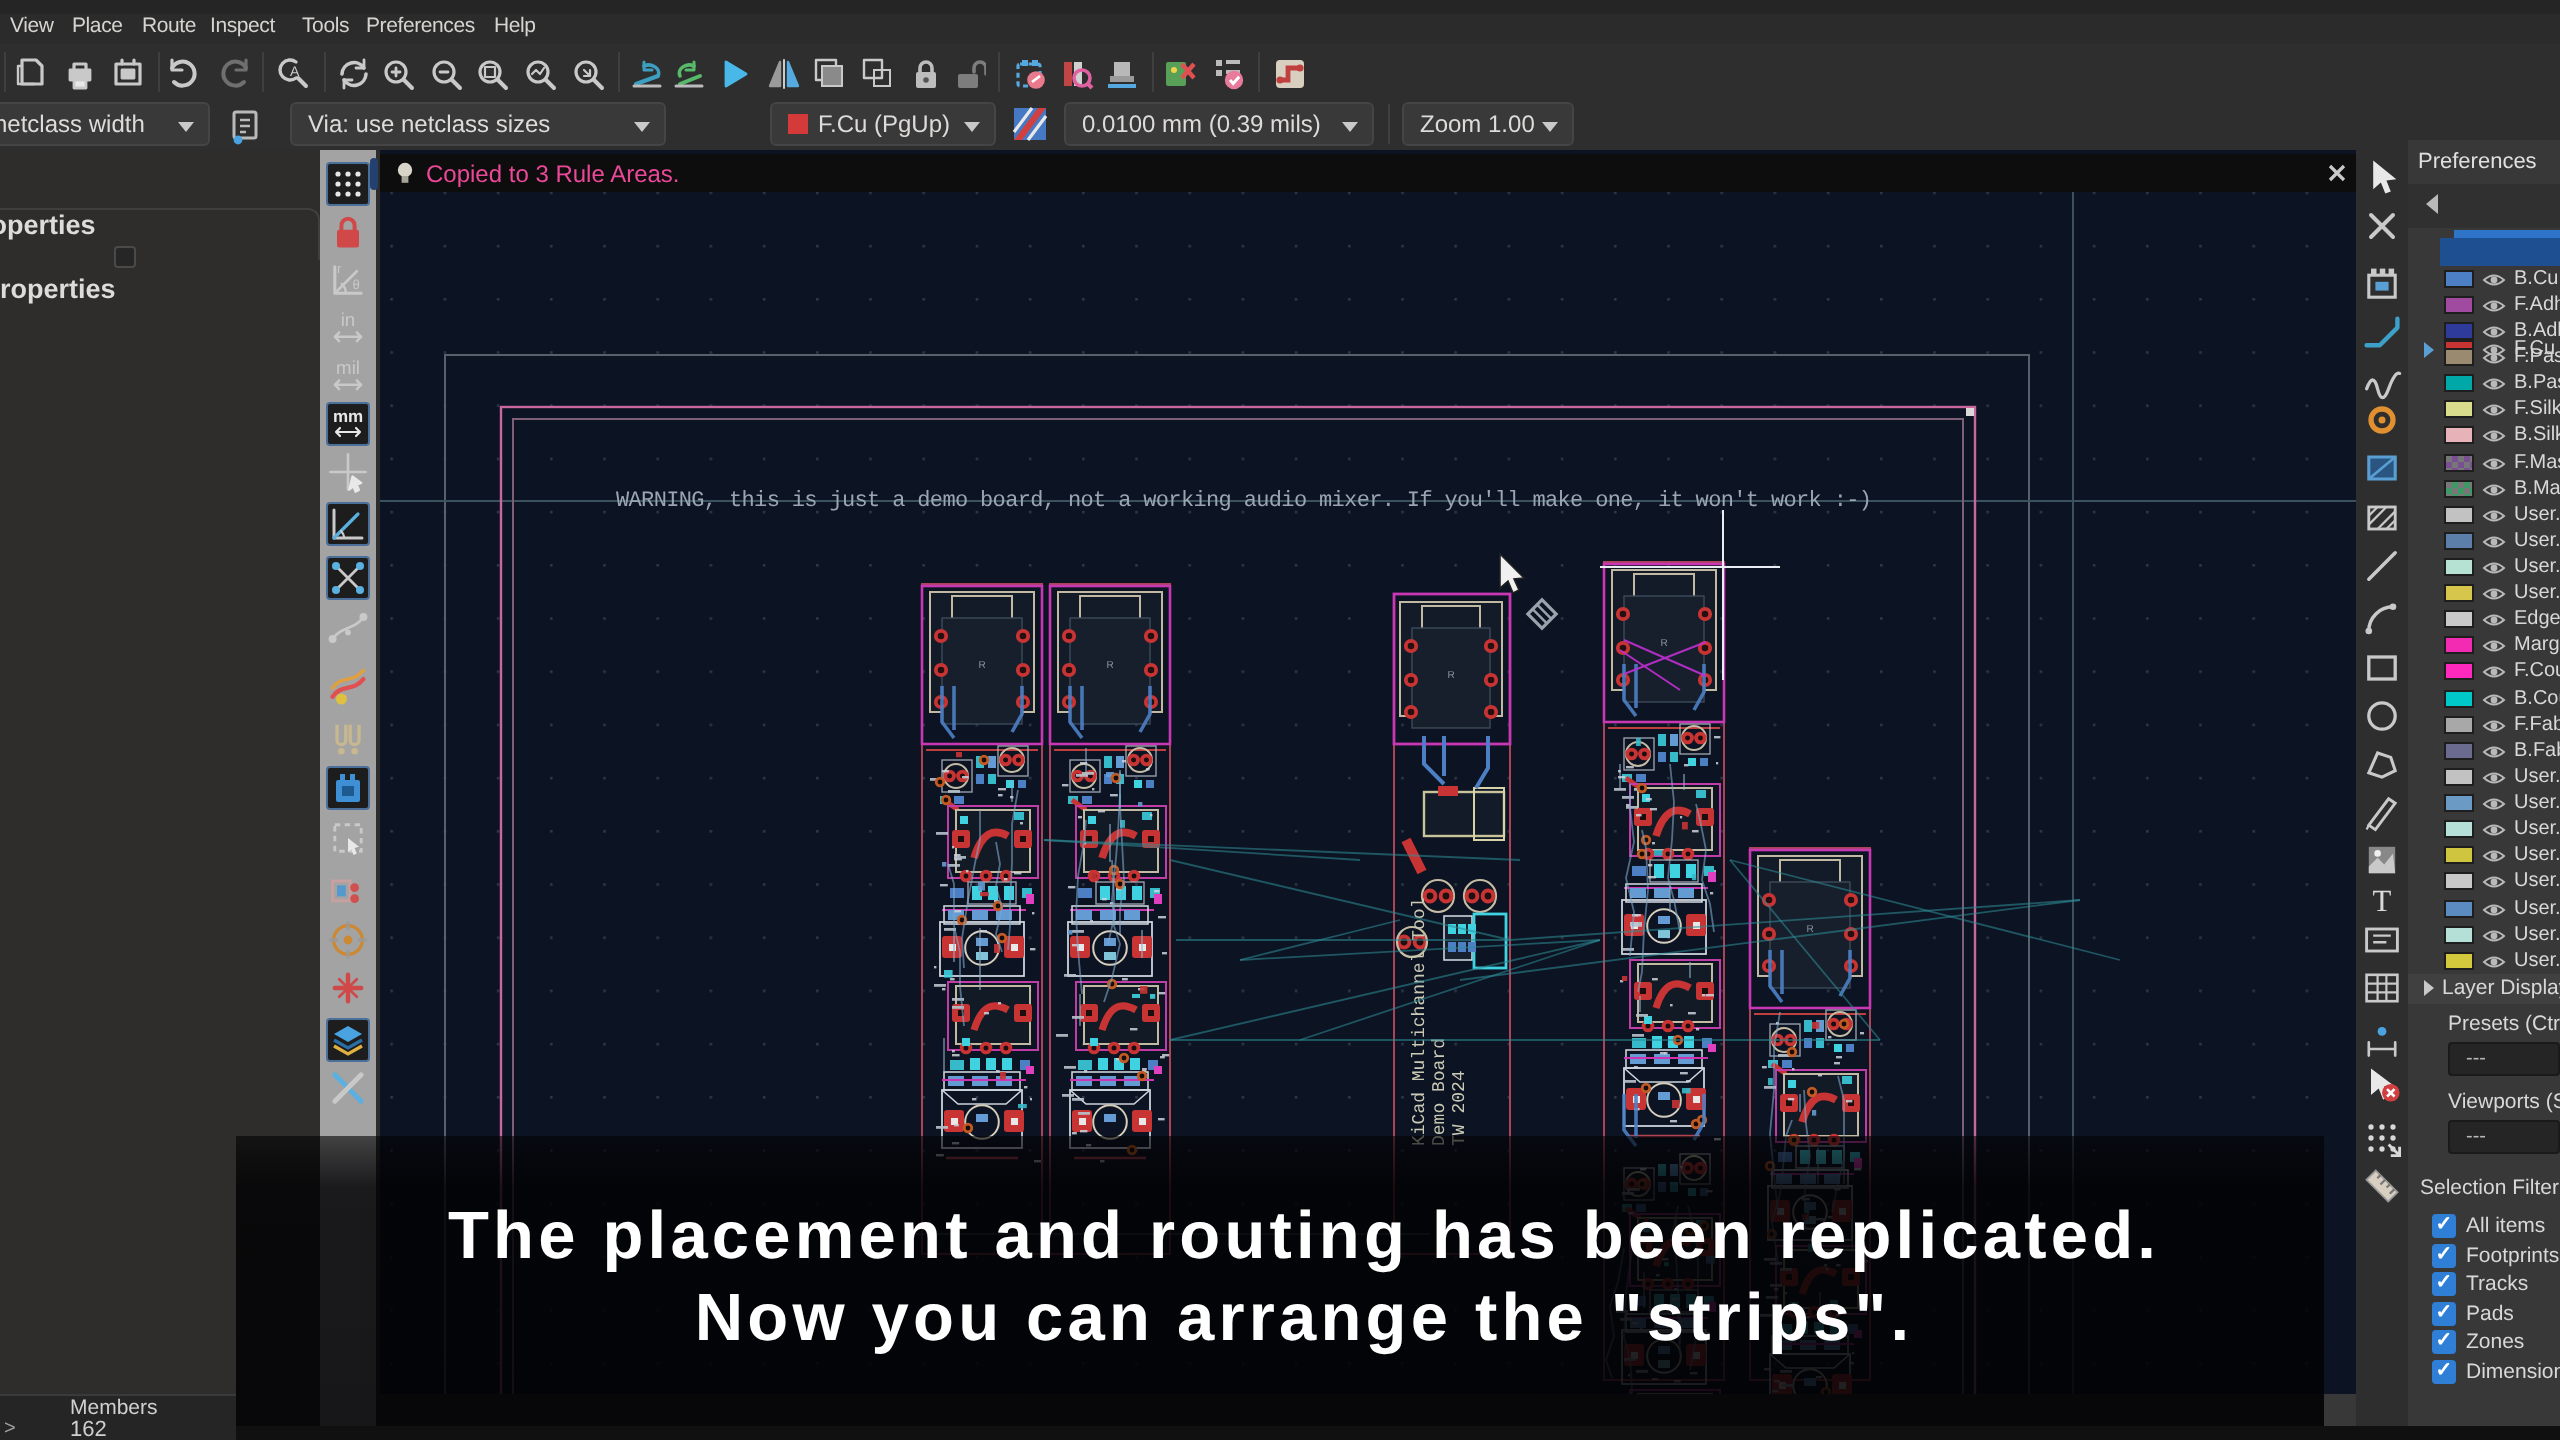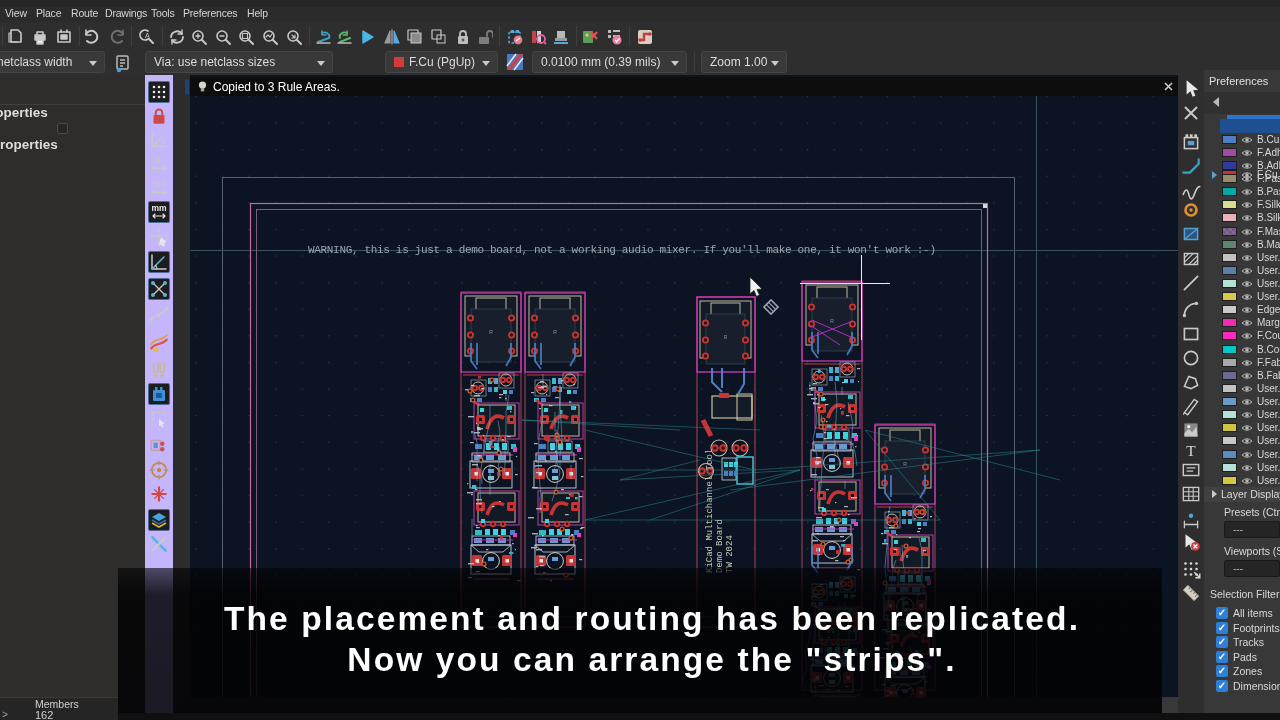--- a/index.html
+++ b/index.html
@@ -19,21 +19,21 @@
 .cb{position:absolute;left:0;top:0;width:12px;height:12px;background:#2f7fd6;border-radius:2px;color:#fff;
   font-size:10px;font-weight:bold;text-align:center;line-height:12px}
 </style></head><body>
 <div id="stage">
 
 <div class="abs" style="left:0;top:0;width:1280px;height:7px;background:#252525"></div>
 <div class="abs" style="left:0;top:7px;width:1280px;height:15px;background:#2b2b2b"></div>
 <div class="abs menu" style="left:5px;top:7px">View</div>
 <div class="abs menu" style="left:36px;top:7px">Place</div>
 <div class="abs menu" style="left:71px;top:7px">Route</div>
-<div class="abs menu" style="left:105px;top:7px">Drawings</div>
+<div class="abs menu" style="left:105px;top:7px">Inspect</div>
 <div class="abs menu" style="left:151px;top:7px">Tools</div>
 <div class="abs menu" style="left:183px;top:7px">Preferences</div>
 <div class="abs menu" style="left:247px;top:7px">Help</div>
 <div class="abs" style="left:0;top:22px;width:1280px;height:28px;background:#2e2e2e"></div>
 <svg class="abs" style="left:6px;top:28px" width="18" height="18" viewBox="0 0 18 18">
       <path d="M5,2 h7 l3,3 v9 h-10 z" stroke="#c9c9c9" stroke-width="1.6" fill="none" stroke-linecap="round" stroke-linejoin="round"></path>
       <path d="M3,5 h2 M3,5 v9 h8" stroke="#c9c9c9" stroke-width="1.2" fill="none" stroke-linecap="round" stroke-linejoin="round"></path>
     </svg>
 <svg class="abs" style="left:31px;top:28px" width="18" height="18" viewBox="0 0 18 18">
       <path d="M4,7 h10 v5 h-10 z" stroke="#c9c9c9" stroke-width="1.4" fill="#c9c9c9" stroke-linecap="round" stroke-linejoin="round"></path>
@@ -188,21 +188,21 @@
 <div class="dd" style="left:701px;top:51px;width:86px">Zoom 1.00<span class="ar"></span></div>
 <div class="abs" style="left:0;top:75px;width:162px;height:645px;background:#2e2d2b"></div>
 <div class="abs" style="left:-10px;top:104px;width:170px;height:26px;border-top:1px solid #403f3d;border-right:1px solid #403f3d;border-radius:0 6px 0 0"></div>
 <div class="abs" style="left:-19px;top:105px;color:#dedcd8;font-weight:bold;font-size:13.5px">Properties</div>
 <div class="abs" style="left:57px;top:123px;width:11px;height:11px;background:#262626;border:1px solid #4a4a4a;border-radius:2px"></div>
 <div class="abs" style="left:-9px;top:137px;color:#dedcd8;font-weight:bold;font-size:13.5px">Properties</div>
 <div class="abs" style="left:0;top:697px;width:118px;height:23px;background:#262525;border-top:1px solid #3a3a3a"></div>
 <div class="abs" style="left:35px;top:698px;color:#d0d0d0;font-size:10.5px">Members</div>
 <div class="abs" style="left:35px;top:709px;color:#d0d0d0;font-size:11px">162</div>
 <div class="abs" style="left:2px;top:709px;color:#a0a0a0;font-size:10px">&gt;</div>
-<div class="abs ltool" style="left:145px;top:75px;width:28px;height:645px;background:#c4b5fd">
+<div class="abs ltool" style="left:160px;top:75px;width:28px;height:645px;background:#a3a3a3">
 <svg class="ic sel" style="left:3px;top:6px" viewBox="0 0 20 20">
         <circle cx="5" cy="5" r="1.3" fill="#e8e8e8"></circle>
         <circle cx="5" cy="10" r="1.3" fill="#e8e8e8"></circle>
         <circle cx="5" cy="15" r="1.3" fill="#e8e8e8"></circle>
         <circle cx="10" cy="5" r="1.3" fill="#e8e8e8"></circle>
         <circle cx="10" cy="10" r="1.3" fill="#e8e8e8"></circle>
         <circle cx="10" cy="15" r="1.3" fill="#e8e8e8"></circle>
         <circle cx="15" cy="5" r="1.3" fill="#e8e8e8"></circle>
         <circle cx="15" cy="10" r="1.3" fill="#e8e8e8"></circle>
         <circle cx="15" cy="15" r="1.3" fill="#e8e8e8"></circle>
@@ -298,21 +298,21 @@
         <path d="M16,4 L4,16" stroke="#c9c9c9" stroke-width="2.2" fill="none" stroke-linecap="round" stroke-linejoin="round"></path>
       </svg>
 </div>
 <div class="abs" style="left:185px;top:79px;width:4px;height:16px;background:#24406e;border-radius:2px"></div>
 <div class="abs" style="left:190px;top:75px;width:988px;height:622px;background:#0c1322;overflow:hidden">
 <div class="abs" style="left:0;top:2px;width:988px;height:19px;background:#0d0d0d">
         <svg class="abs" style="left:6px;top:3px" width="13" height="13" viewBox="0 0 13 13">
           <circle cx="6.5" cy="5" r="3.6" fill="#d8d4c8"></circle>
           <rect x="4.8" y="8" width="3.4" height="3.4" fill="#a8a49a"></rect>
         </svg>
-        <div class="abs" style="left:23px;top:3px;color:#ffffff;font-size:12px">Copied to 3 Rule Areas.</div>
+        <div class="abs" style="left:23px;top:3px;color:#ec4899;font-size:12px">Copied to 3 Rule Areas.</div>
         <svg class="abs" style="left:973px;top:4px" width="11" height="11" viewBox="0 0 11 11">
           <path d="M2,2 l7,7 M9,2 l-7,7" stroke="#c9c9c9" stroke-width="1.6"></path>
         </svg>
       </div>
 <svg class="abs" style="left:0;top:21px" width="988" height="601" viewBox="190 96 988 601">
         <defs>
           <pattern id="gd" width="26.6" height="26.6" patternUnits="userSpaceOnUse" x="9" y="16">
             <rect width="26.6" height="26.6" fill="#0c1322"></rect>
             <rect x="0" y="0" width="1.3" height="1.3" fill="#2c3748"></rect>
           </pattern>

